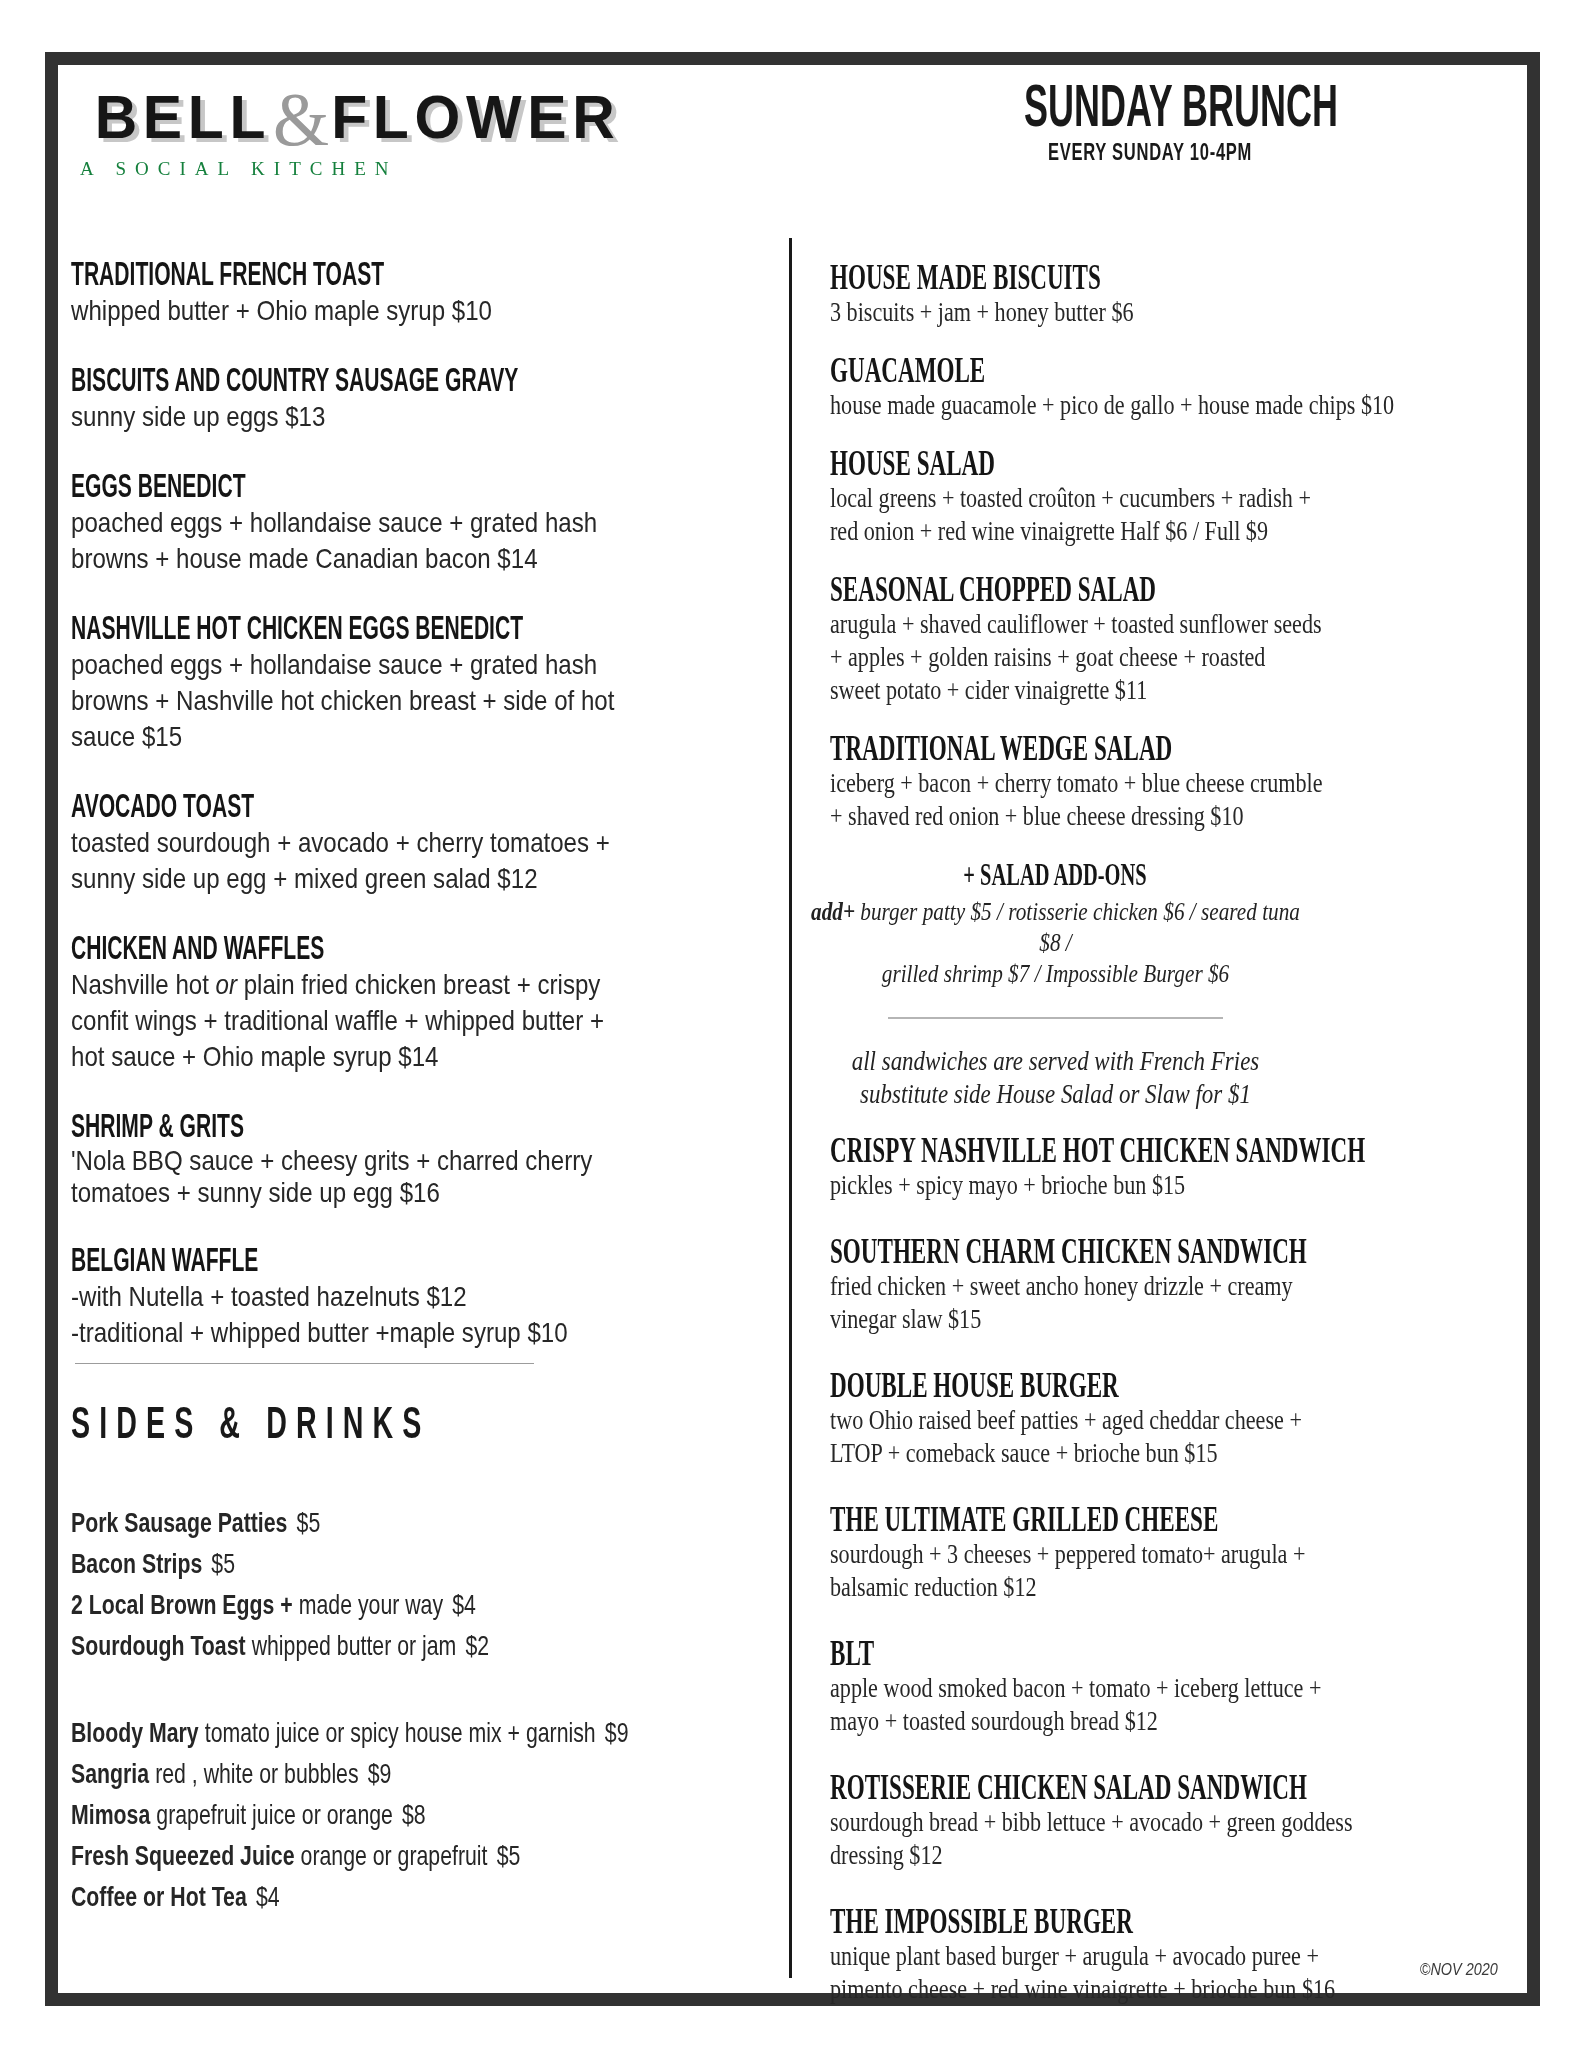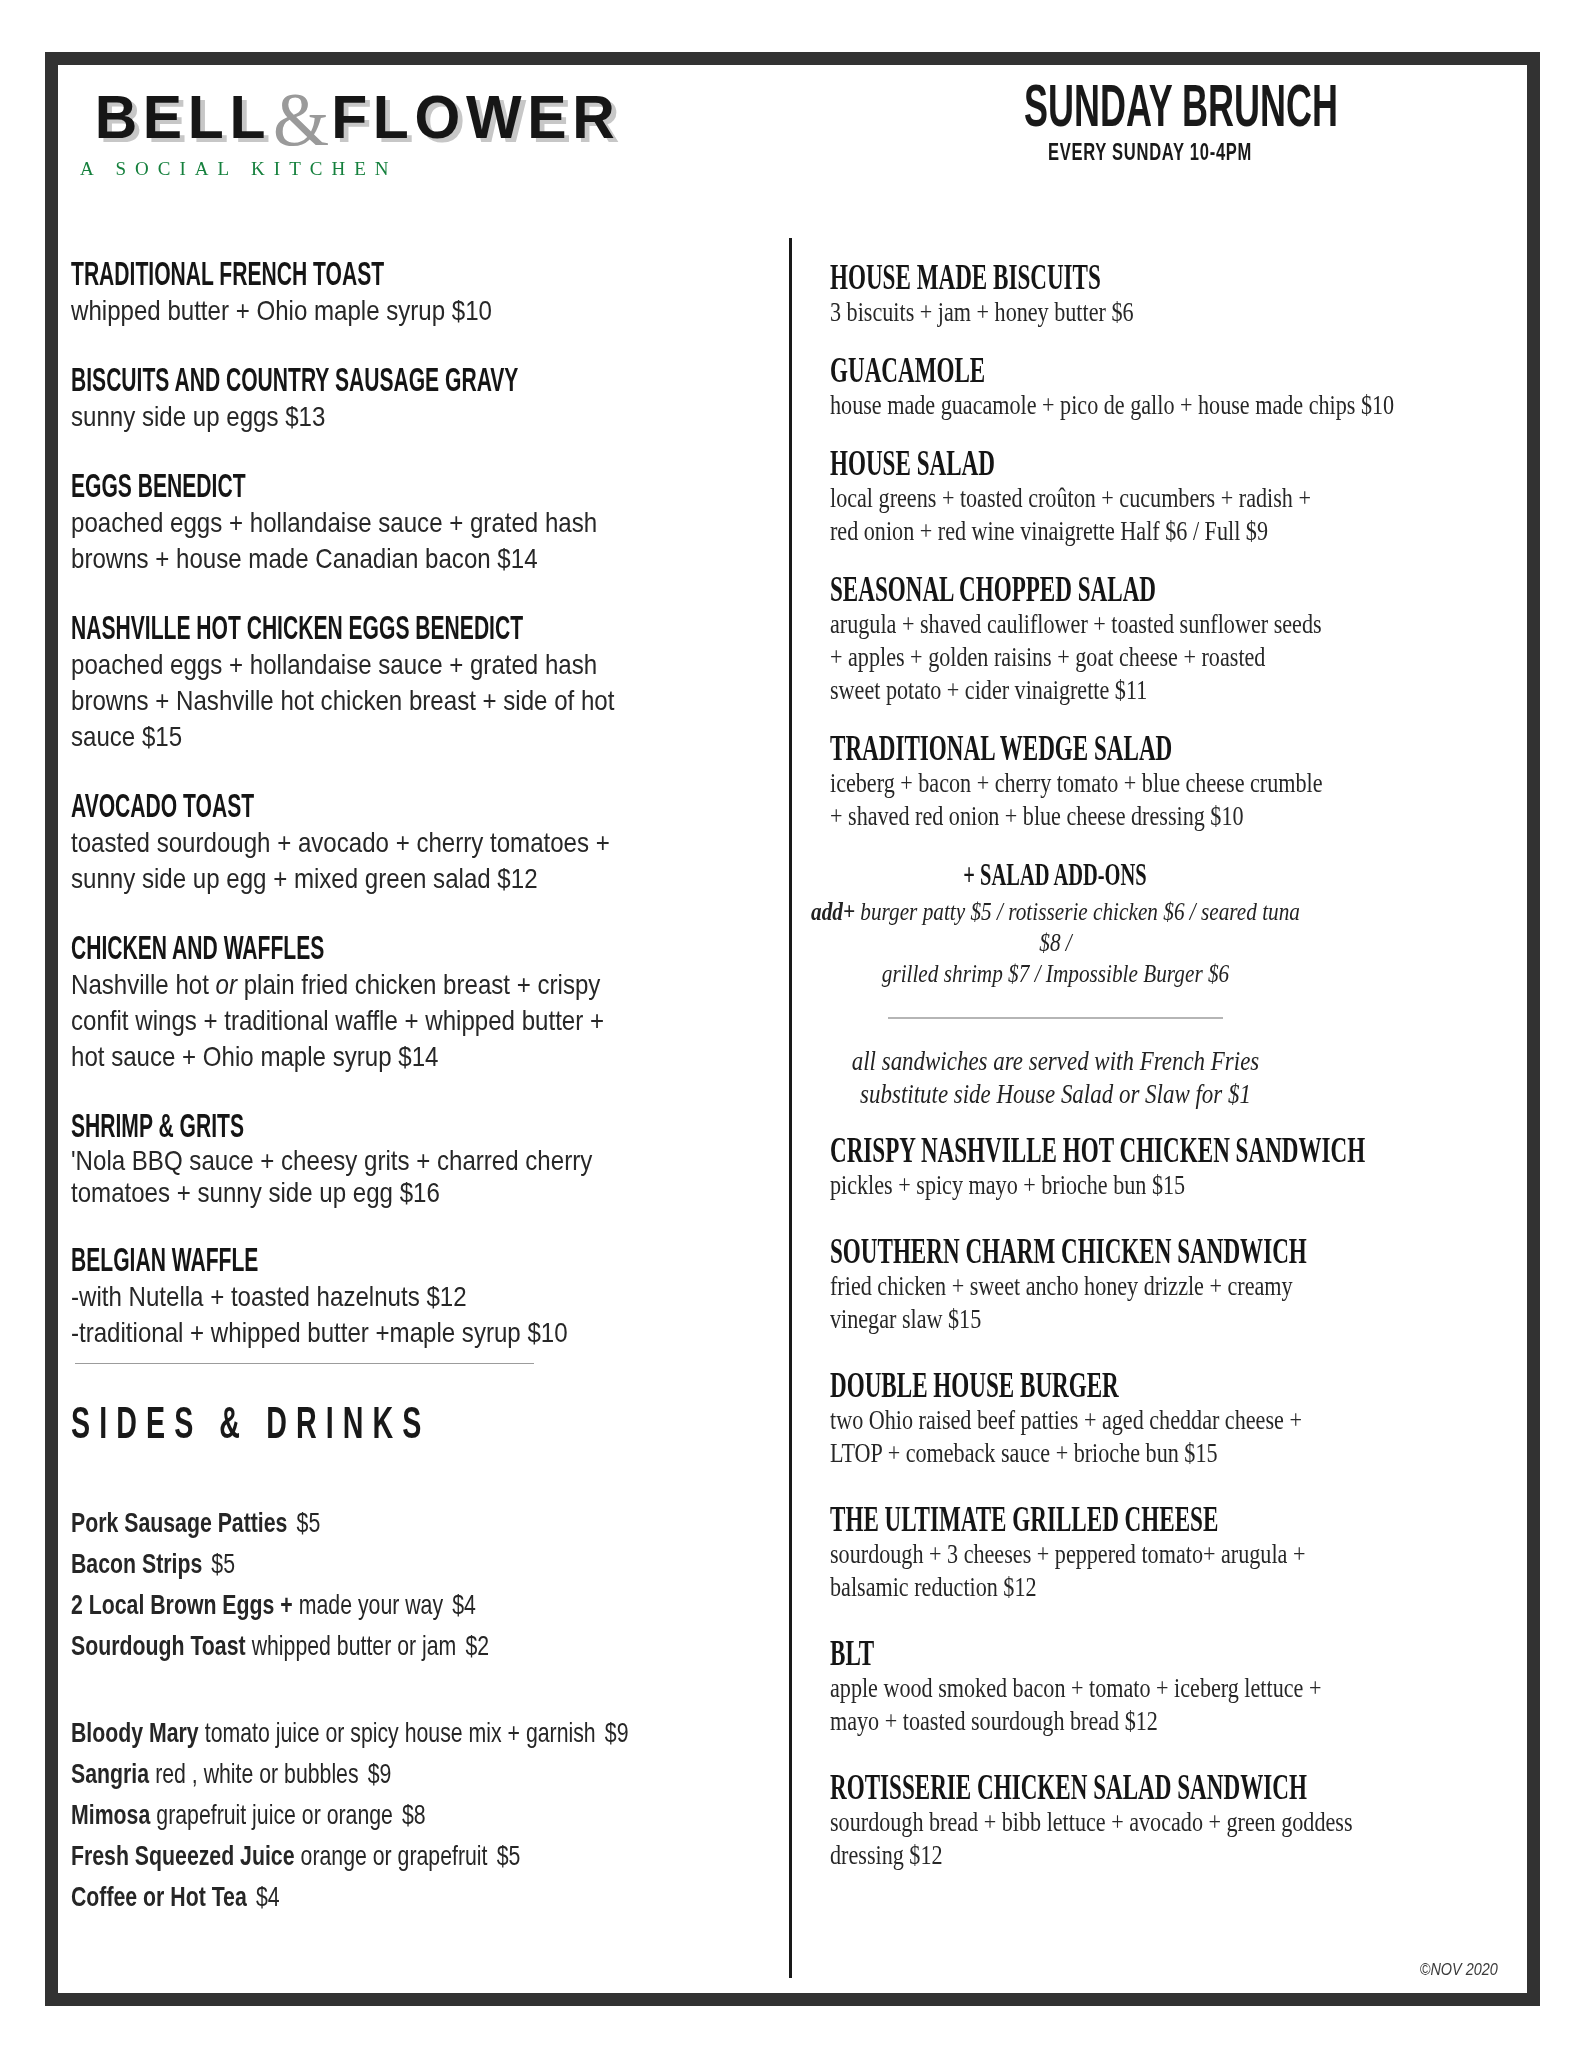--- a/index.html
+++ b/index.html
@@ -241,17 +241,22 @@
         <div class="item">
           <h3>BLT</h3>
           <p>apple wood smoked bacon + tomato + iceberg lettuce +
 mayo + toasted sourdough bread  $12</p>
         </div>
         <div class="item">
           <h3>ROTISSERIE CHICKEN SALAD SANDWICH</h3>
           <p>sourdough bread + bibb lettuce + avocado + green goddess
 dressing  $12</p>
         </div>
+        <div class="item">
+          <h3>THE IMPOSSIBLE BURGER</h3>
+          <p>unique plant based burger + arugula + avocado puree +
+pimento cheese + red wine vinaigrette + brioche bun  $16</p>
+        </div>
       </div>
   </section>
 
   <div class="footer">©NOV 2020</div>
 </div>
 
 </body></html>

